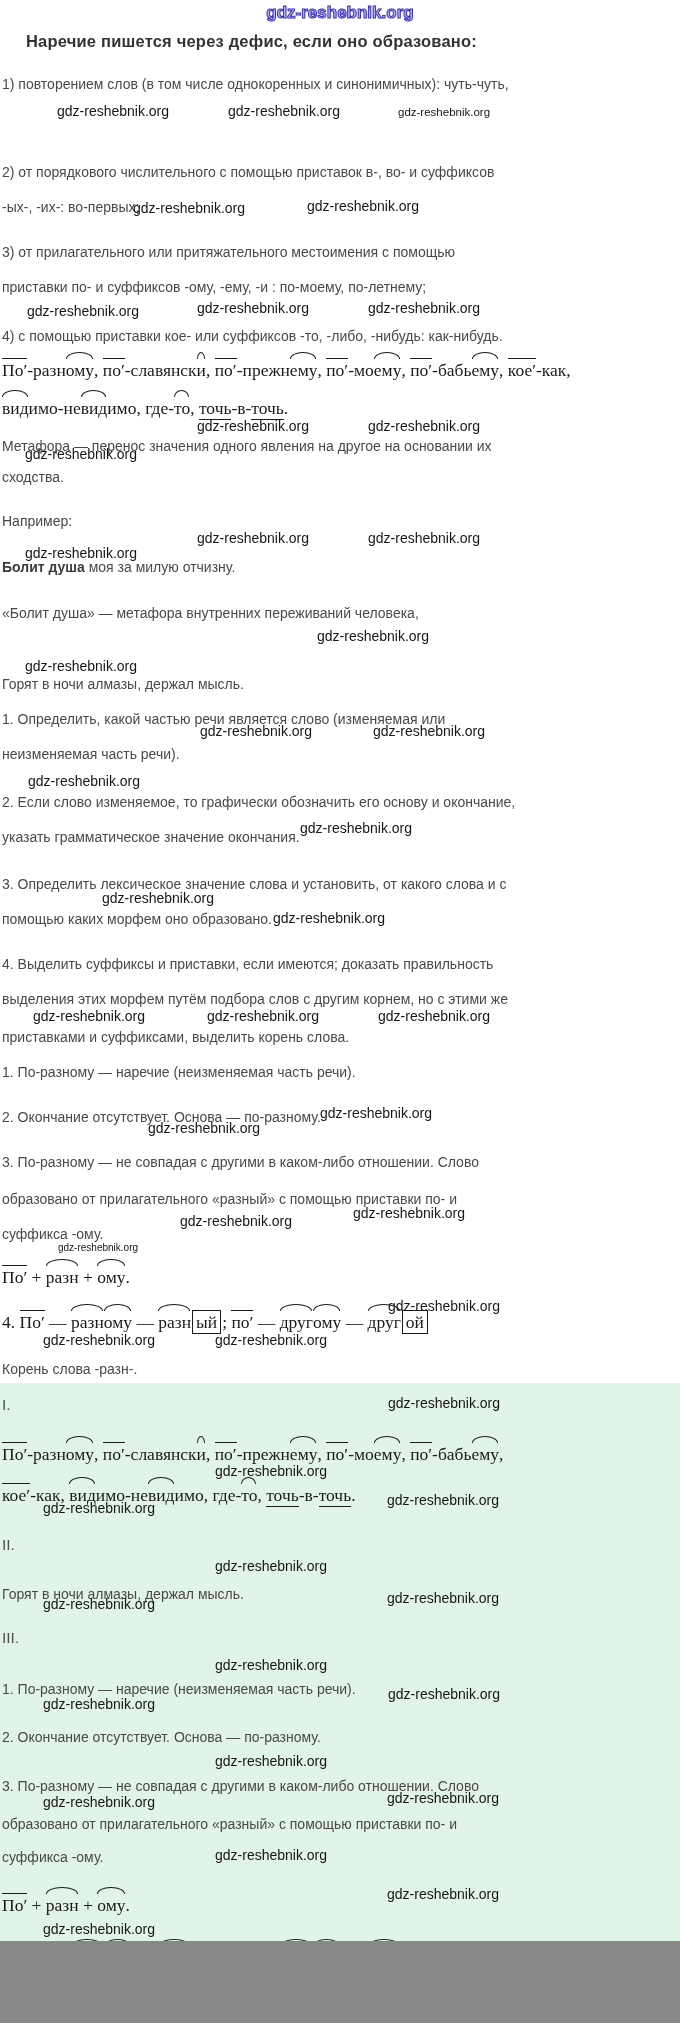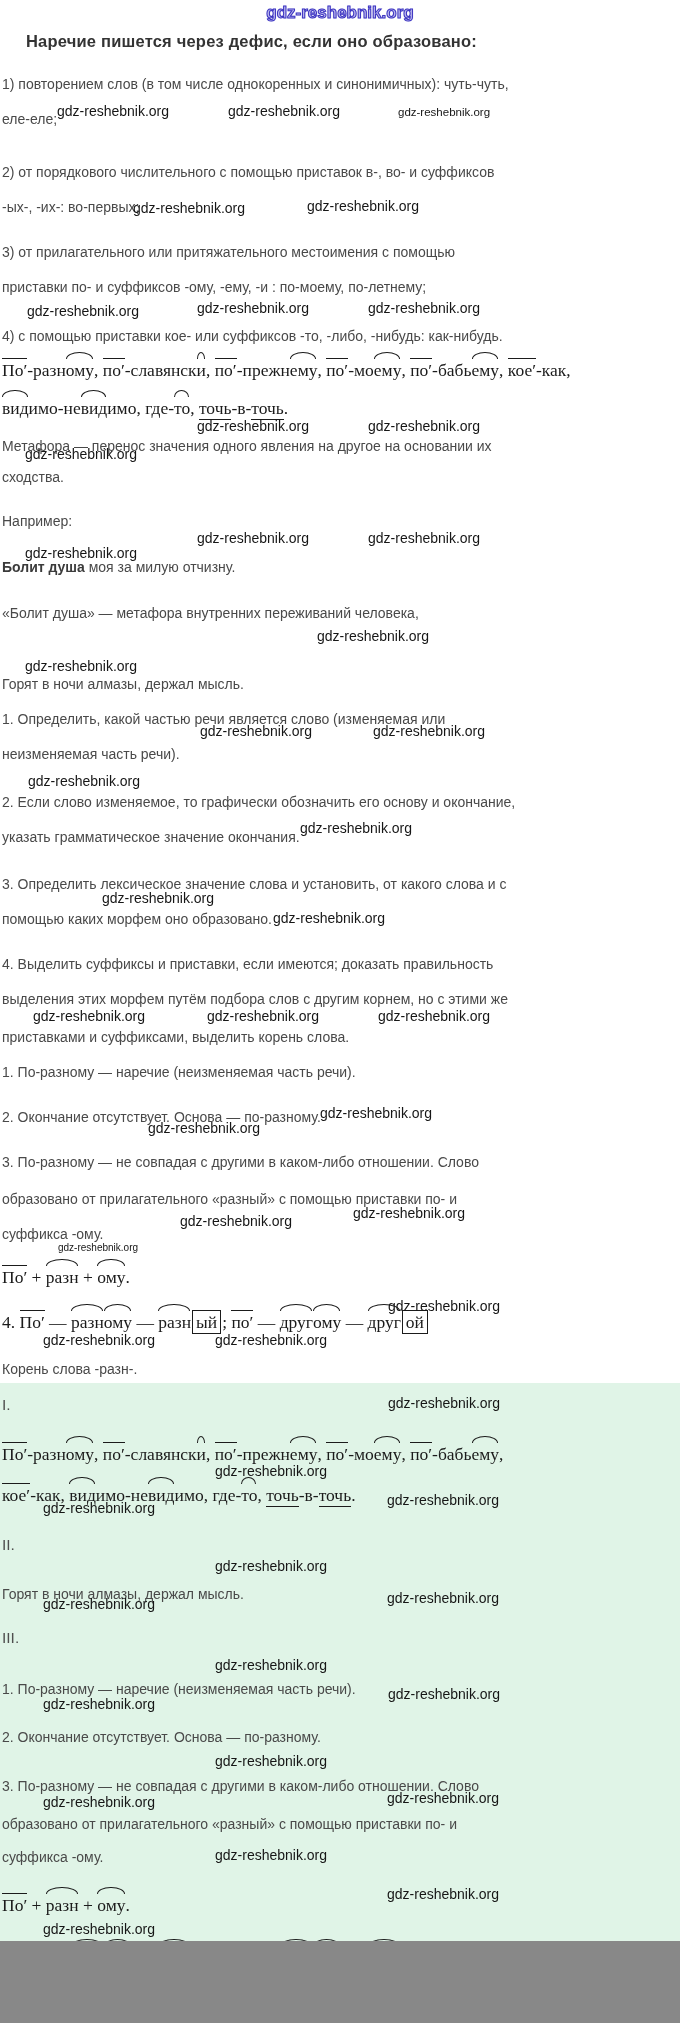--- a/index.html
+++ b/index.html
@@ -72,21 +72,20 @@
 
 <div id="page">
 
   <div class="green-band"></div>
 
   <div class="wm-top">gdz-reshebnik.org</div>
 
   <div class="line heading" style="top:32px">Наречие пишется через дефис, если оно образовано:</div>
 
   <div class="line" style="top:75px">1) повторением слов (в том числе однокоренных и синонимичных): чуть-чуть,</div>
-  <div class="line" style="top:110px">еле-еле;</div>
   <div class="line" style="top:163px">2) от порядкового числительного с помощью приставок в-, во- и суффиксов</div>
   <div class="line" style="top:198px">-ых-, -их-: во-первых;</div>
   <div class="line" style="top:243px">3) от прилагательного или притяжательного местоимения с помощью</div>
   <div class="line" style="top:278px">приставки по- и суффиксов -ому, -ему, -и : по-моему, по-летнему;</div>
   <div class="line" style="top:327px">4) с помощью приставки кое- или суффиксов -то, -либо, -нибудь: как-нибудь.</div>
 
   <div class="morph-line" style="top:358px"><span class="seg m-pf">По′</span><span class="seg">-разн</span><span class="seg m-arc">ому</span><span class="seg">, </span><span class="seg m-pf">по′</span><span class="seg">-славянск</span><span class="seg m-arc">и</span><span class="seg">, </span><span class="seg m-pf">по′</span><span class="seg">-прежн</span><span class="seg m-arc">ему</span><span class="seg">, </span><span class="seg m-pf">по′</span><span class="seg">-мо</span><span class="seg m-arc">ему</span><span class="seg">, </span><span class="seg m-pf">по′</span><span class="seg">-бабь</span><span class="seg m-arc">ему</span><span class="seg">, </span><span class="seg m-pf">кое′</span><span class="seg">-как,</span></div>
   <div class="morph-line" style="top:397px"><span class="seg m-arc">вид</span><span class="seg">имо-не</span><span class="seg m-arc">вид</span><span class="seg">имо, где-</span><span class="seg m-arc">то</span><span class="seg">, </span><span class="seg m-ul">точь</span><span class="seg">-в-</span><span class="seg m-ul">точь</span><span class="seg">.</span></div>
 
   <div class="line" style="top:437px">Метафора — перенос значения одного явления на другое на основании их</div>

